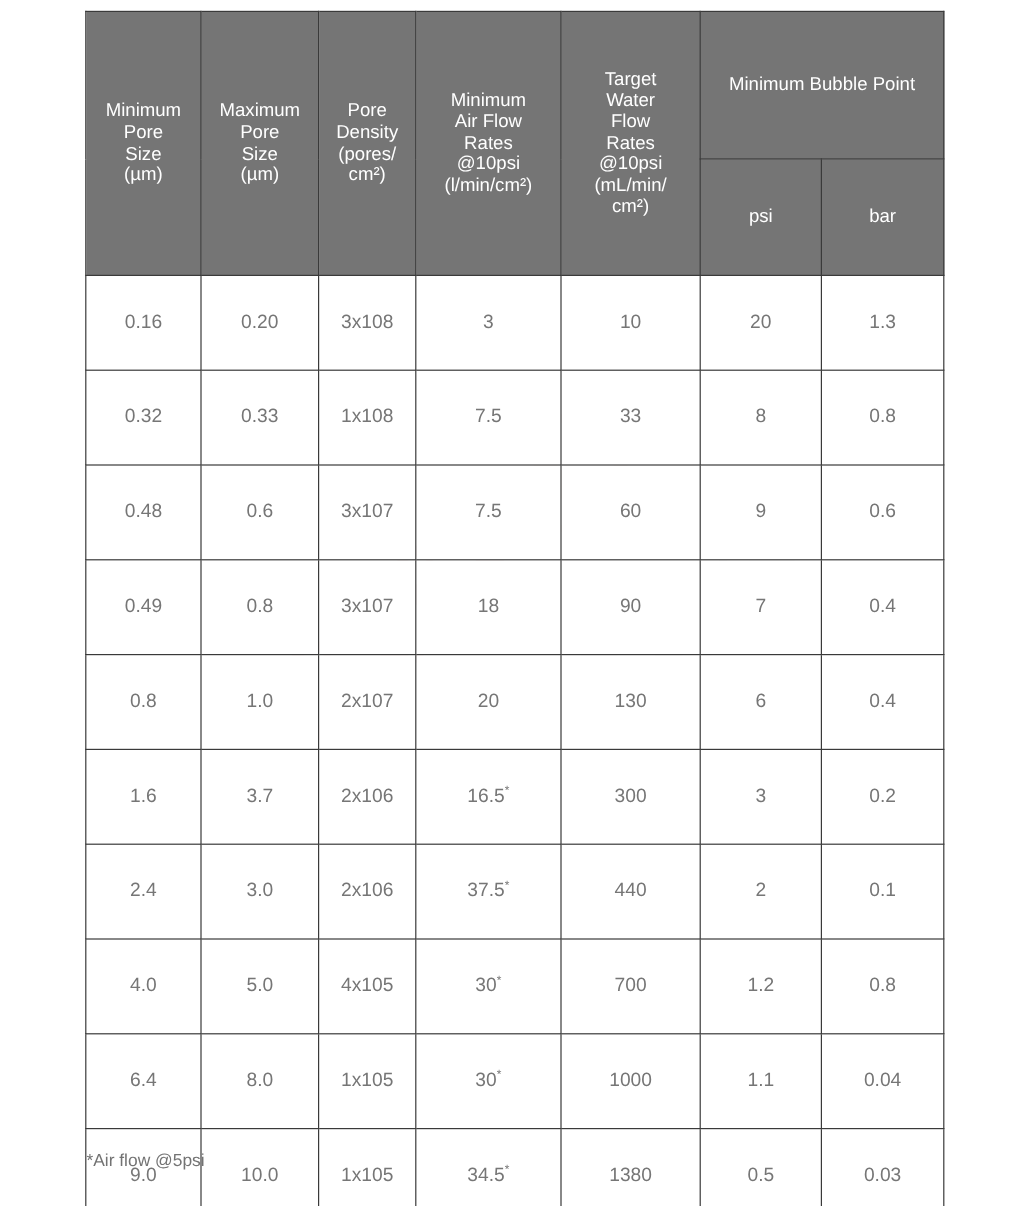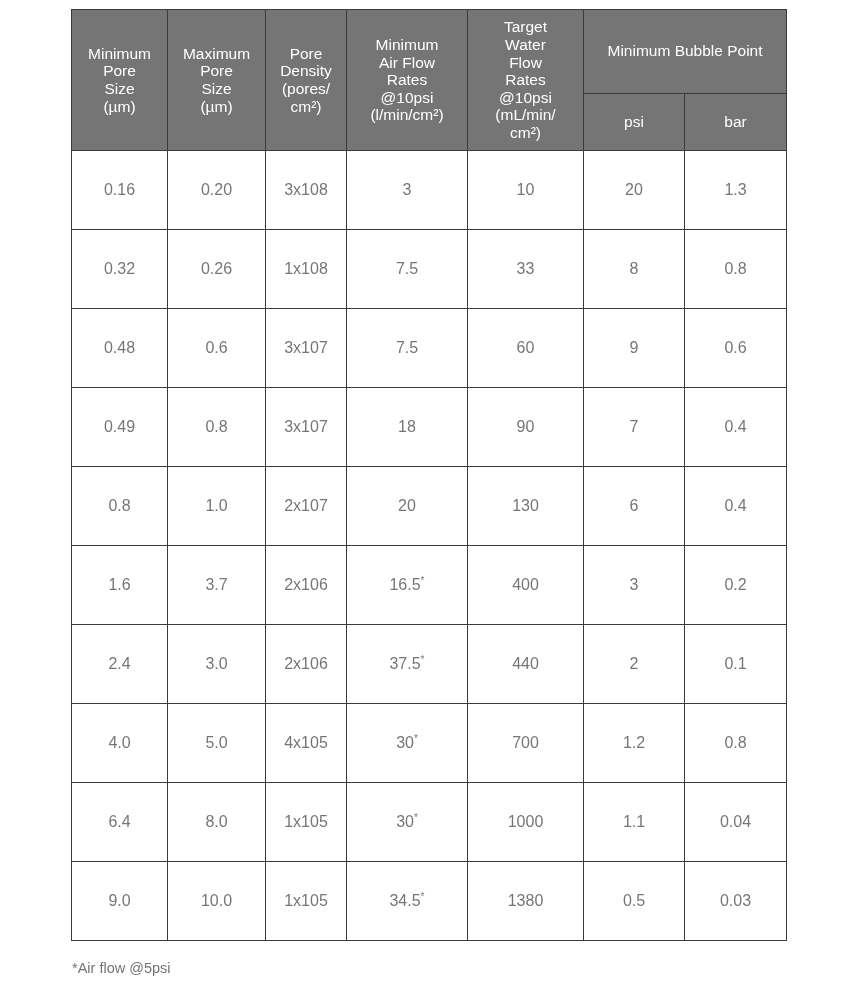--- a/index.html
+++ b/index.html
@@ -69,21 +69,21 @@
     text-align: center;
     vertical-align: middle;
   }
   
   table.spec-table th {
     background: #757575;
     color: #ffffff;
     font-weight: 400;
     font-size: 15.5px;
     line-height: 1.14;
-    padding: 0 2px;
+    padding: 20px 2px;
   }
   th.h-tall { height: 140px; }
   th.h-group { height: 82px; font-size: 16px; }
   th.h-sub   { height: 56px; font-size: 16px; }
 
   
   table.spec-table td {
     background: #ffffff;
     color: #767676;
     font-size: 16px;
@@ -153,21 +153,21 @@
           <td>0.16</td>
           <td>0.20</td>
           <td>3x108</td>
           <td>3</td>
           <td>10</td>
           <td>20</td>
           <td>1.3</td>
         </tr>
         <tr>
           <td>0.32</td>
-          <td>0.26</td>
+          <td>0.33</td>
           <td>1x108</td>
           <td>7.5</td>
           <td>33</td>
           <td>8</td>
           <td>0.8</td>
         </tr>
         <tr>
           <td>0.48</td>
           <td>0.6</td>
           <td>3x107</td>
@@ -192,21 +192,21 @@
           <td>20</td>
           <td>130</td>
           <td>6</td>
           <td>0.4</td>
         </tr>
         <tr>
           <td>1.6</td>
           <td>3.7</td>
           <td>2x106</td>
           <td>16.5<span class="ast">*</span></td>
-          <td>400</td>
+          <td>300</td>
           <td>3</td>
           <td>0.2</td>
         </tr>
         <tr>
           <td>2.4</td>
           <td>3.0</td>
           <td>2x106</td>
           <td>37.5<span class="ast">*</span></td>
           <td>440</td>
           <td>2</td>

